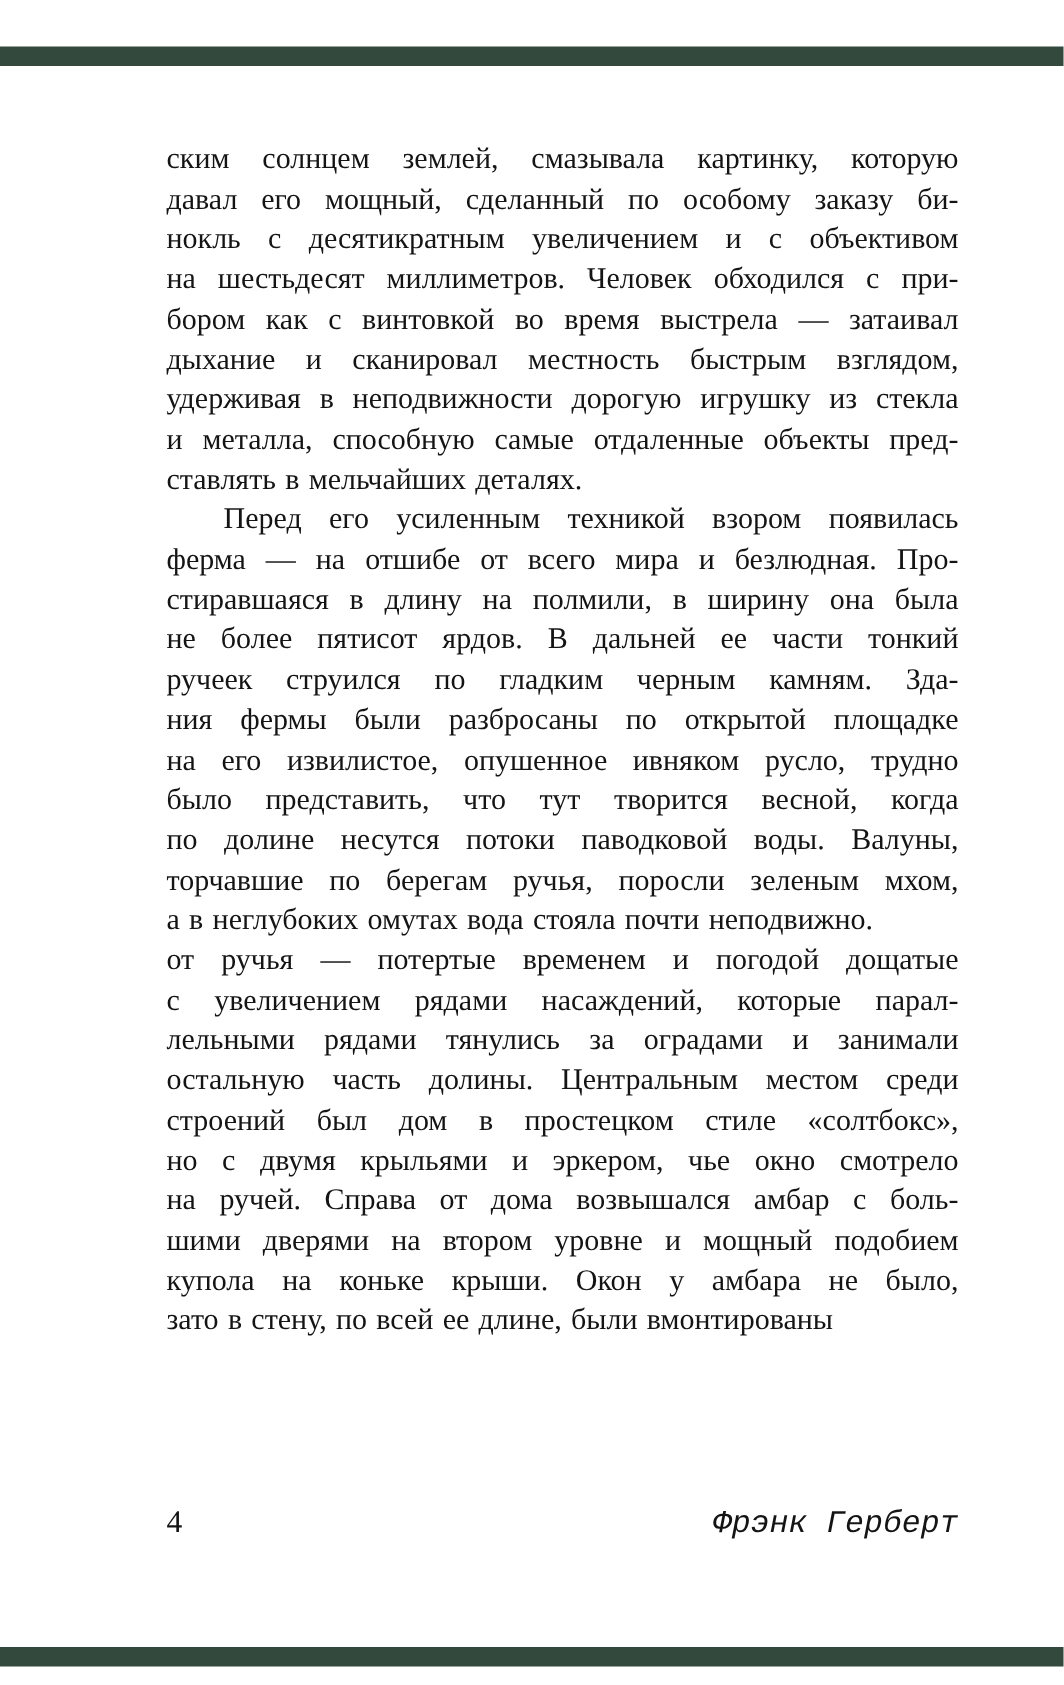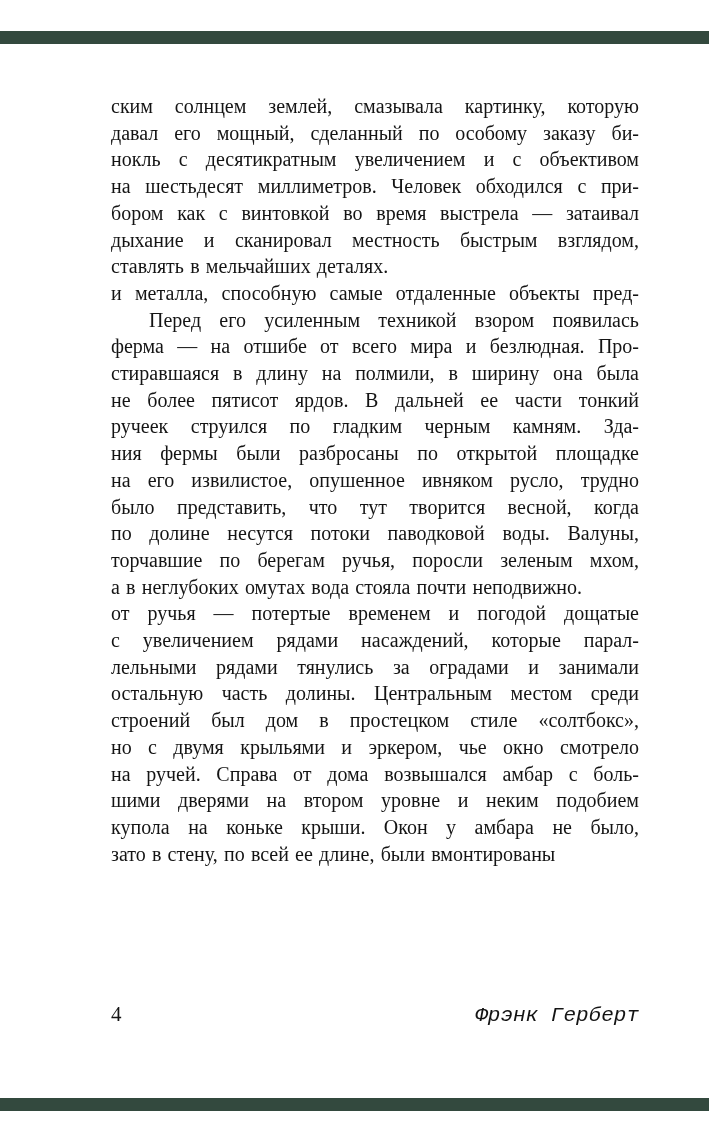--- a/index.html
+++ b/index.html
@@ -58,22 +58,23 @@
 <div class="edge-bar top" style="background: rgb(51, 73, 62);"></div>
 
 <main class="text-block" id="text-block">
     <div class="para">
       <div class="line">ским солнцем землей, смазывала картинку, которую</div>
       <div class="line">давал его мощный, сделанный по особому заказу би-</div>
       <div class="line">нокль с десятикратным увеличением и с объективом</div>
       <div class="line">на шестьдесят миллиметров. Человек обходился с при-</div>
       <div class="line">бором как с винтовкой во время выстрела — затаивал</div>
       <div class="line">дыхание и сканировал местность быстрым взглядом,</div>
+      <div class="line">удерживая в неподвижности дорогую игрушку из стекла</div>
+      <div class="line">и металла, способную самые отдаленные объекты пред-</div>
       <div class="line para-end">ставлять в мельчайших деталях.</div>
-      <div class="line">и металла, способную самые отдаленные объекты пред-</div>
     </div>
     <div class="para">
       <div class="line indent">Перед его усиленным техникой взором появилась</div>
       <div class="line">ферма — на отшибе от всего мира и безлюдная. Про-</div>
       <div class="line">стиравшаяся в длину на полмили, в ширину она была</div>
       <div class="line">не более пятисот ярдов. В дальней ее части тонкий</div>
       <div class="line">ручеек струился по гладким черным камням. Зда-</div>
       <div class="line">ния фермы были разбросаны по открытой площадке</div>
       <div class="line">на его извилистое, опушенное ивняком русло, трудно</div>
       <div class="line">было представить, что тут творится весной, когда</div>
@@ -82,21 +83,21 @@
       <div class="line para-end">а в неглубоких омутах вода стояла почти неподвижно.</div>
     </div>
     <div class="para">
       <div class="line">от ручья — потертые временем и погодой дощатые</div>
       <div class="line">с увеличением рядами насаждений, которые парал-</div>
       <div class="line">лельными рядами тянулись за оградами и занимали</div>
       <div class="line">остальную часть долины. Центральным местом среди</div>
       <div class="line">строений был дом в простецком стиле «солтбокс»,</div>
       <div class="line">но с двумя крыльями и эркером, чье окно смотрело</div>
       <div class="line">на ручей. Справа от дома возвышался амбар с боль-</div>
-      <div class="line">шими дверями на втором уровне и неким подобием</div>
+      <div class="line">шими дверями на втором уровне и мощный подобием</div>
       <div class="line">купола на коньке крыши. Окон у амбара не было,</div>
       <div class="line para-end">зато в стену, по всей ее длине, были вмонтированы</div>
     </div>
   </main>
 
 <div class="footer">
   <span class="page-number">4</span>
   <span class="author">Фрэнк Герберт</span>
 </div>
 

